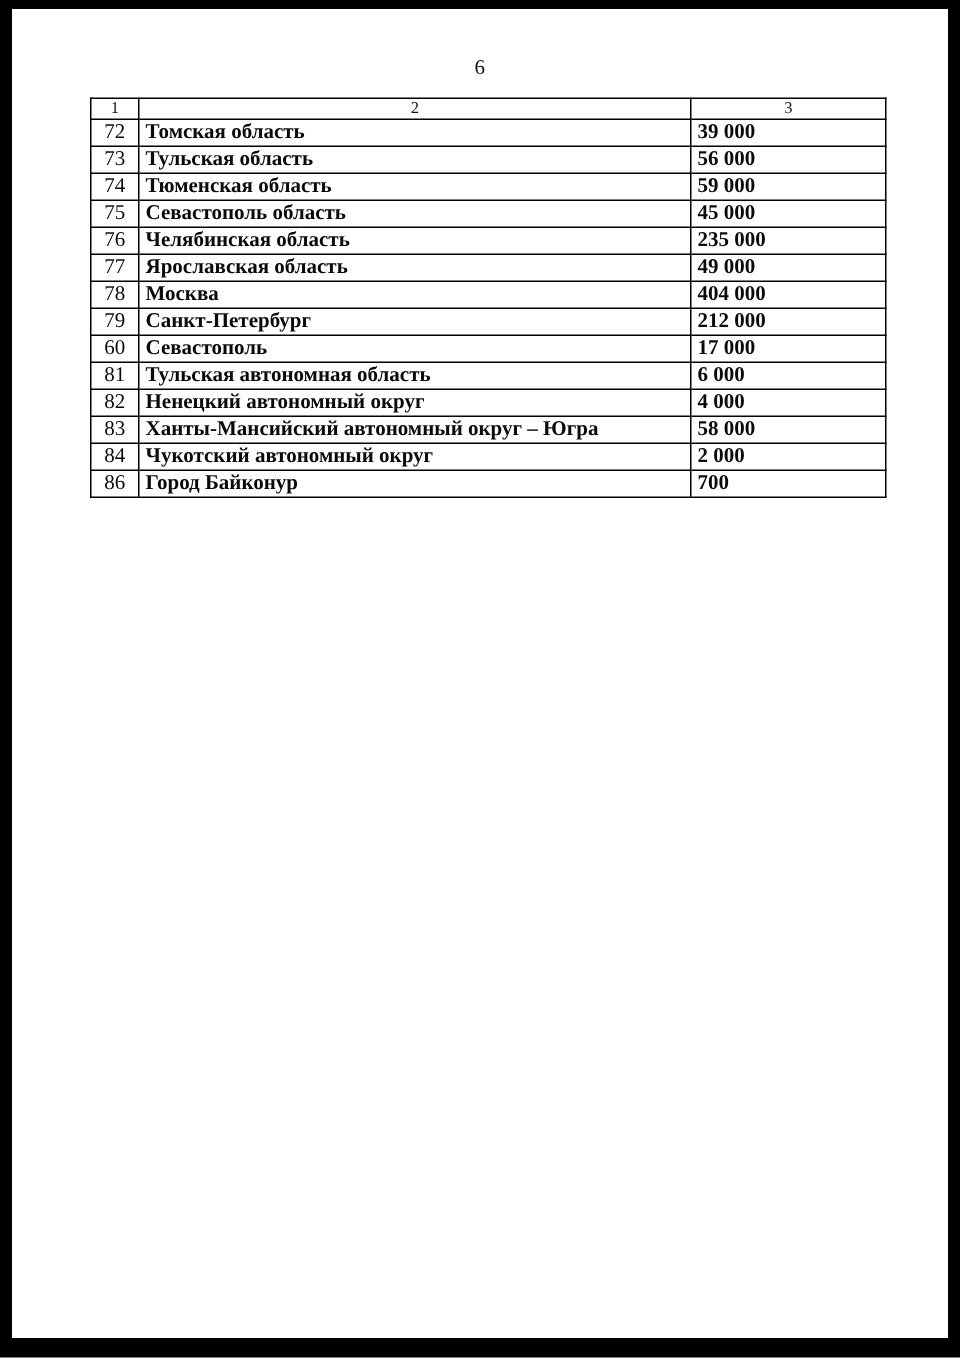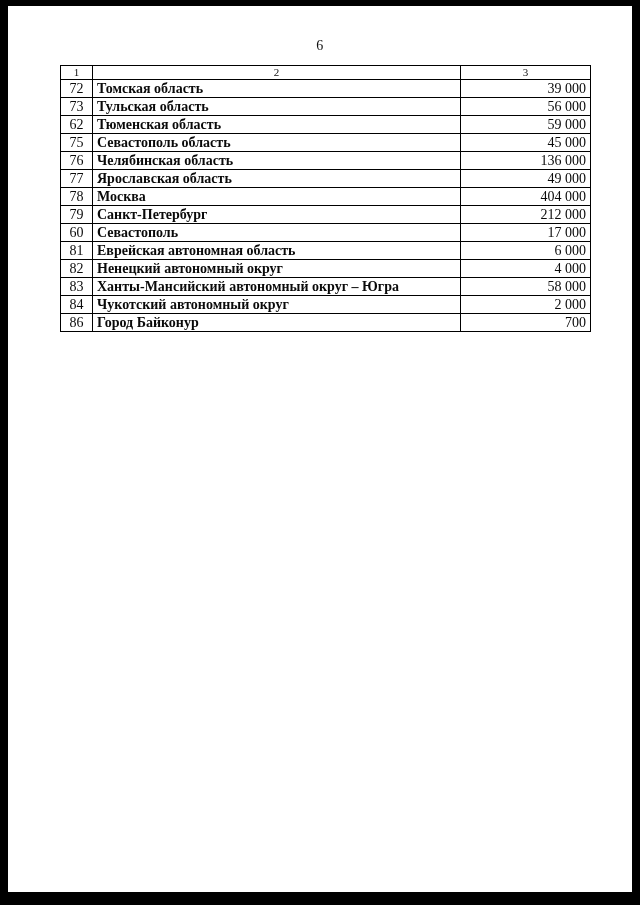--- a/index.html
+++ b/index.html
@@ -64,23 +64,22 @@
   td.cell-num {
     text-align: center;
     font-weight: normal;
     padding: 0;
   }
   td.cell-name {
     font-weight: bold;
     padding-left: 6px;
   }
   td.cell-value {
-    text-align: right;
     padding-right: 42px;
-    font-weight: normal;
+    font-weight: bold;
   }
   .col-num   { width: 32px; }
   .col-name  { width: 368px; }
   .col-value { width: 130px; }
 </style>
 </head>
 <body>
 
 <div class="page">
   <div class="page-number">6</div>
@@ -103,33 +102,33 @@
           <td class="cell-num">72</td>
           <td class="cell-name">Томская область</td>
           <td class="cell-value">39 000</td>
         </tr>
         <tr>
           <td class="cell-num">73</td>
           <td class="cell-name">Тульская область</td>
           <td class="cell-value">56 000</td>
         </tr>
         <tr>
-          <td class="cell-num">62</td>
+          <td class="cell-num">74</td>
           <td class="cell-name">Тюменская область</td>
           <td class="cell-value">59 000</td>
         </tr>
         <tr>
           <td class="cell-num">75</td>
           <td class="cell-name">Севастополь область</td>
           <td class="cell-value">45 000</td>
         </tr>
         <tr>
           <td class="cell-num">76</td>
           <td class="cell-name">Челябинская область</td>
-          <td class="cell-value">136 000</td>
+          <td class="cell-value">235 000</td>
         </tr>
         <tr>
           <td class="cell-num">77</td>
           <td class="cell-name">Ярославская область</td>
           <td class="cell-value">49 000</td>
         </tr>
         <tr>
           <td class="cell-num">78</td>
           <td class="cell-name">Москва</td>
           <td class="cell-value">404 000</td>
@@ -139,21 +138,21 @@
           <td class="cell-name">Санкт-Петербург</td>
           <td class="cell-value">212 000</td>
         </tr>
         <tr>
           <td class="cell-num">60</td>
           <td class="cell-name">Севастополь</td>
           <td class="cell-value">17 000</td>
         </tr>
         <tr>
           <td class="cell-num">81</td>
-          <td class="cell-name">Еврейская автономная область</td>
+          <td class="cell-name">Тульская автономная область</td>
           <td class="cell-value">6 000</td>
         </tr>
         <tr>
           <td class="cell-num">82</td>
           <td class="cell-name">Ненецкий автономный округ</td>
           <td class="cell-value">4 000</td>
         </tr>
         <tr>
           <td class="cell-num">83</td>
           <td class="cell-name">Ханты-Мансийский автономный округ – Югра</td>

